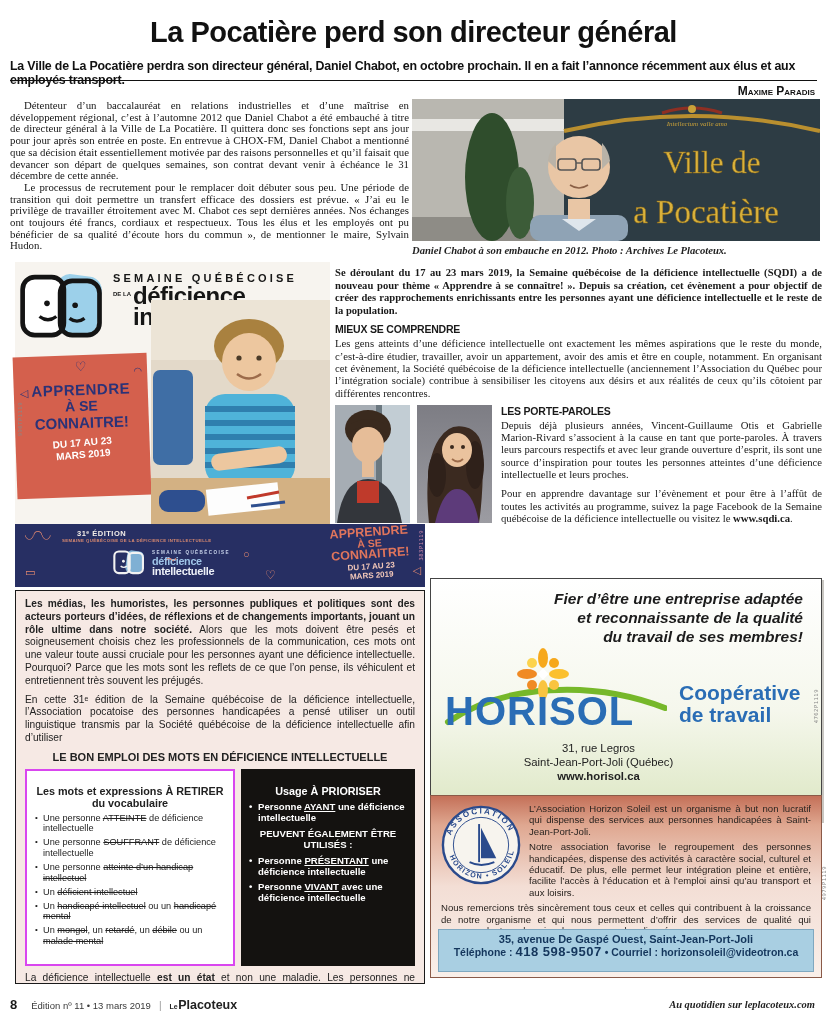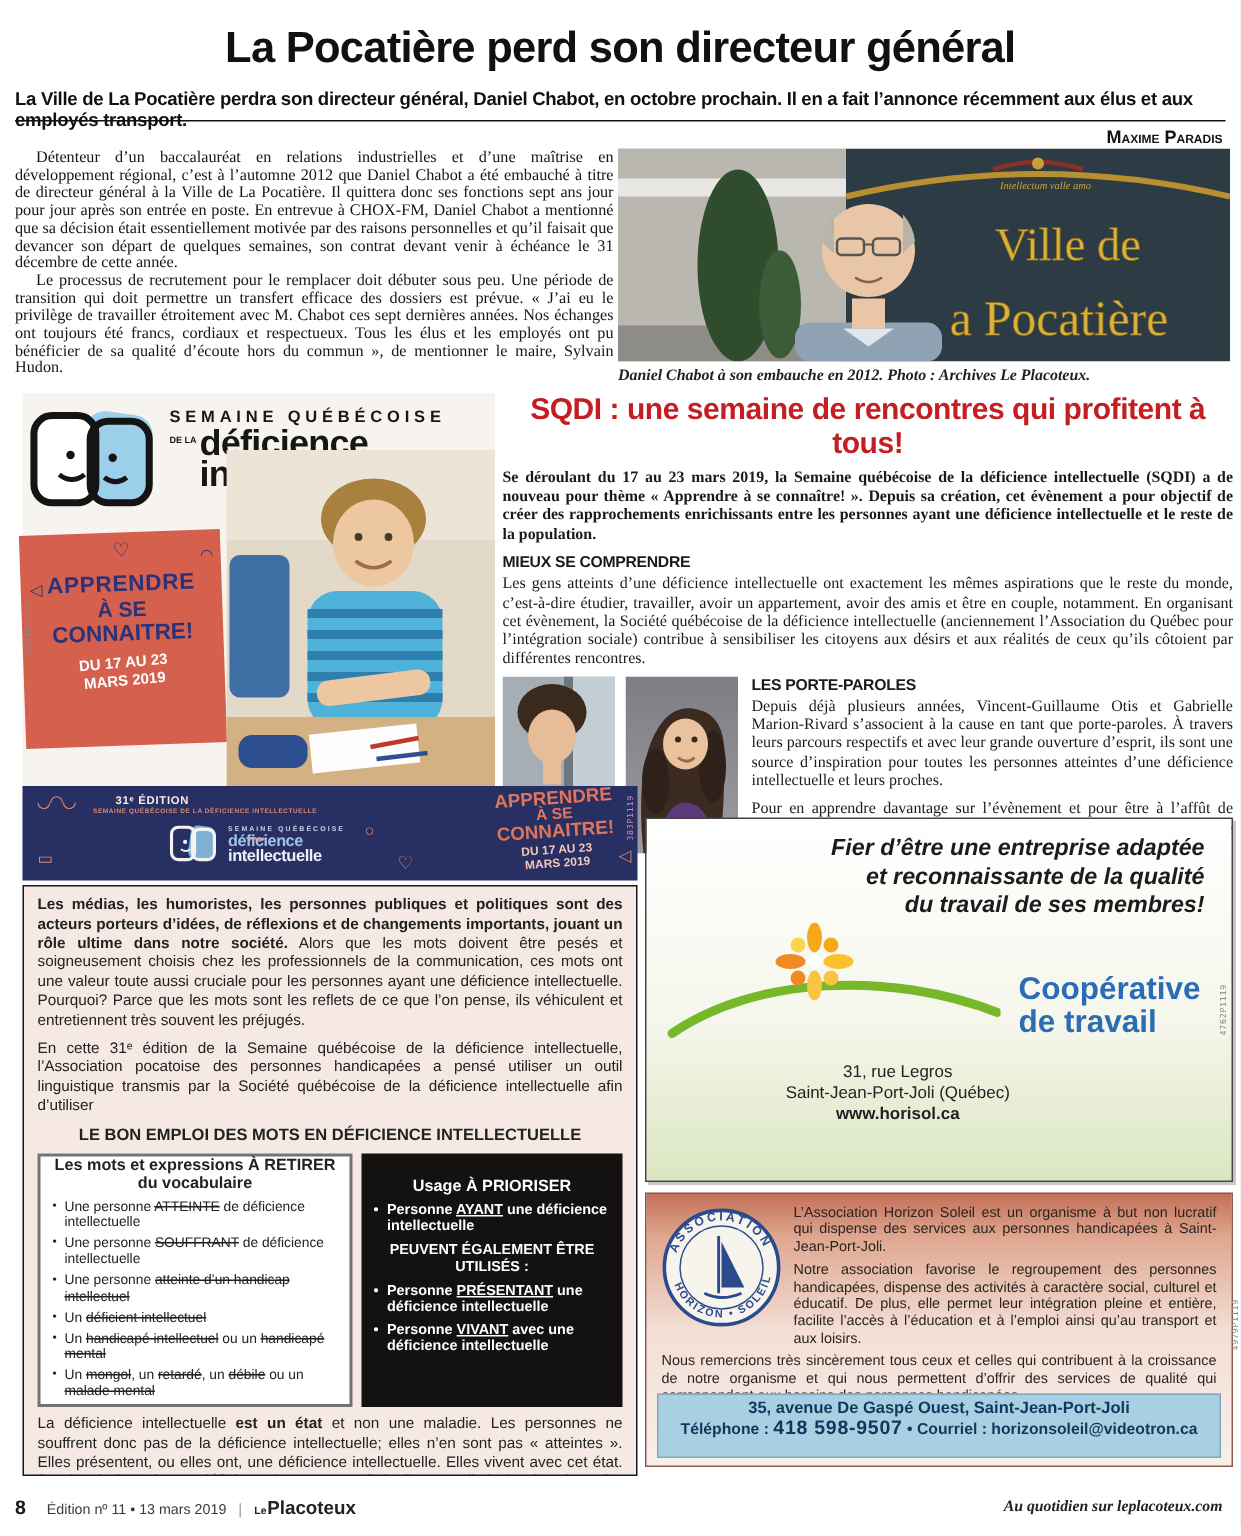--- a/index.html
+++ b/index.html
@@ -72,35 +72,35 @@
   .b-dates{margin-top:2px;color:#f2c7b8;font-weight:800;font-size:8px;line-height:9px;}
 
   
   .apphbox{position:absolute;top:590px;left:15px;width:410px;height:394px;box-sizing:border-box;
            background:#f6e9e4;border:1.6px solid #1a1a1a;padding:7px 9px;overflow:hidden;
            font-size:10.2px;line-height:12.8px;color:#222;}
   .apphbox p{margin:0 0 6px 0;text-align:justify;}
   .b{font-weight:700;}
   .ttitle{text-align:center;font-weight:800;font-size:11px;margin:2px 0 5px 0;}
   .cols{display:flex;gap:6px;margin-bottom:6px;}
-  .c-left{width:210px;box-sizing:border-box;border:2px solid #737373;background:#fff;padding:0 6px;}
+  .c-left{width:210px;box-sizing:border-box;border:2px solid #d946ef;background:#fff;padding:14px 6px;}
   .lt{font-weight:800;font-size:10.8px;text-align:center;line-height:12px;}
   .c-left ul{margin:4px 0 0 0;padding-left:10px;list-style:none;}
   .c-left li{font-size:9.2px;line-height:10.6px;margin-bottom:3.5px;position:relative;}
   .c-left li:before{content:"•";position:absolute;left:-8px;font-size:8px;}
   s{text-decoration:line-through;}
   .c-right{flex:1;box-sizing:border-box;background:#141210;color:#fff;padding:16px 8px;font-weight:700;}
   .rt{text-align:center;font-size:10.8px;font-weight:800;margin-bottom:4px;}
   .c-right .it{font-size:9.6px;line-height:11px;margin-bottom:4px;position:relative;padding-left:9px;}
   .c-right .it:before{content:"•";position:absolute;left:0;}
   .c-right .mid{text-align:center;font-size:9.6px;line-height:11px;margin:5px 0;}
   .c-right u{text-decoration:underline;}
 
   
-  .horisol{position:absolute;top:545px;left:430px;width:392px;height:243px;box-sizing:border-box;
+  .horisol{position:absolute;top:578px;left:430px;width:392px;height:243px;box-sizing:border-box;
            border:1.2px solid #444;background:linear-gradient(180deg,#ffffff 0%,#f5f7ec 55%,#dbe6c1 100%);
            box-shadow:2px 2px 0 #c9c7c2;}
   .h-head{text-align:right;padding:10px 18px 0 0;font-weight:700;font-style:italic;
           font-size:15.5px;line-height:19px;color:#1c1c1c;}
   .h-logorow{display:flex;align-items:flex-end;padding:2px 8px 0 12px;}
   .h-logo{position:relative;width:224px;height:88px;flex-shrink:0;}
   .h-name{position:absolute;left:2px;bottom:2px;font-weight:900;font-size:40px;letter-spacing:1px;color:#2a6db5;}
   .h-coop{margin-left:12px;color:#2a6db5;font-weight:700;font-size:21px;line-height:22px;padding-bottom:10px;}
   .h-addr{text-align:center;margin-top:6px;padding-right:55px;font-size:11.3px;line-height:13.8px;color:#222;}
   .h-tel{margin-top:3px;}
@@ -228,21 +228,20 @@
       <rect x="0" y="178" width="179" height="47" fill="#d3b183"></rect>
       <rect x="56" y="186" width="72" height="26" fill="#fdfdfd" transform="rotate(-6 92 199)"></rect>
       <rect x="8" y="190" width="46" height="22" rx="9" fill="#2e4f8f"></rect>
       <line x1="96" y1="198" x2="128" y2="192" stroke="#c0392b" stroke-width="3"></line>
       <line x1="100" y1="206" x2="134" y2="202" stroke="#2e4f8f" stroke-width="3"></line>
     </svg>
     <div class="vcode" style="left:2px;top:140px">990TP1119</div>
   </div>
 
   <div class="sqdi">
-    <div class="sq-title">SQDI : une semaine de rencontres qui profitent à tous!</div>
     <div class="sq-lead">Se déroulant du 17 au 23 mars 2019, la Semaine québécoise de la déficience intellectuelle (SQDI) a de nouveau pour thème « Apprendre à se connaître! ». Depuis sa création, cet évènement a pour objectif de créer des rapprochements enrichissants entre les personnes ayant une déficience intellectuelle et le reste de la population.</div>
     <div class="sq-sub">MIEUX SE COMPRENDRE</div>
     <div class="sq-body">Les gens atteints d’une déficience intellectuelle ont exactement les mêmes aspirations que le reste du monde, c’est-à-dire étudier, travailler, avoir un appartement, avoir des amis et être en couple, notamment. En organisant cet évènement, la Société québécoise de la déficience intellectuelle (anciennement l’Association du Québec pour l’intégration sociale) contribue à sensibiliser les citoyens aux désirs et aux réalités de ceux qu’ils côtoient par différentes rencontres.</div>
     <div class="sq-row">
       <div class="sq-ports">
         <svg width="75" height="118" viewBox="0 0 75 118">
           <rect width="75" height="118" fill="#a6adb4"></rect>
           <rect x="46" width="29" height="118" fill="#c2cdd4"></rect>
           <rect x="41" width="6" height="118" fill="#6b7880"></rect>
           <ellipse cx="33" cy="24" rx="23" ry="19" fill="#3a2a1e"></ellipse>
@@ -355,20 +354,21 @@
             <ellipse cx="0" cy="16" rx="5" ry="10" fill="#f9c440"></ellipse>
             <ellipse cx="-16" cy="0" rx="10" ry="5" fill="#f08a24"></ellipse>
             <ellipse cx="16" cy="0" rx="10" ry="5" fill="#fbc02d"></ellipse>
             <circle cx="-11" cy="-11" r="5" fill="#fcd34d"></circle>
             <circle cx="11" cy="-11" r="5" fill="#f6a81c"></circle>
             <circle cx="-11" cy="11" r="5" fill="#f08a24"></circle>
             <circle cx="11" cy="11" r="5" fill="#f9c440"></circle>
             <rect x="-4" y="-4" width="8" height="8" transform="rotate(45)" fill="#fff"></rect>
           </g>
         </svg>
+        <span class="h-name">HORISOL</span>
       </div>
       <div class="h-coop">
         <div>Coopérative</div>
         <div>de travail</div>
       </div>
     </div>
     <div class="h-addr">
       <div>31, rue Legros</div>
       <div>Saint-Jean-Port-Joli (Québec)</div>
       <div class="h-web">www.horisol.ca</div>

